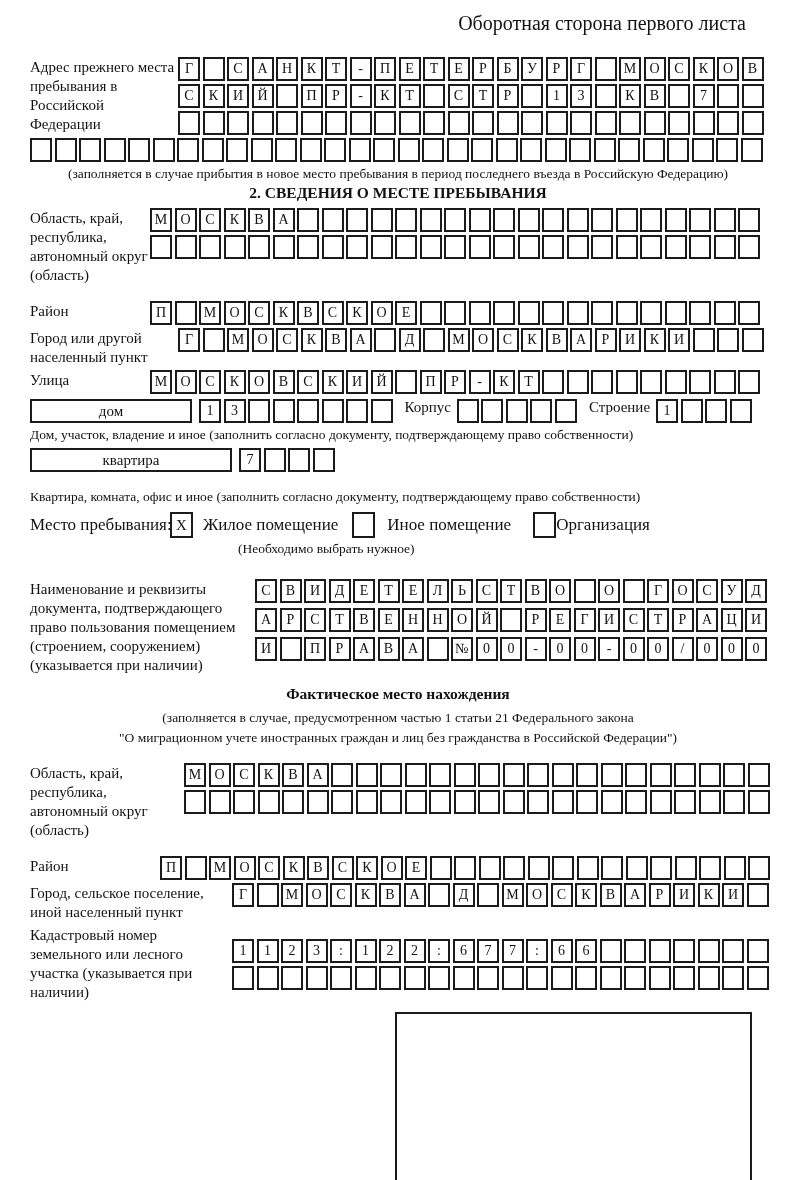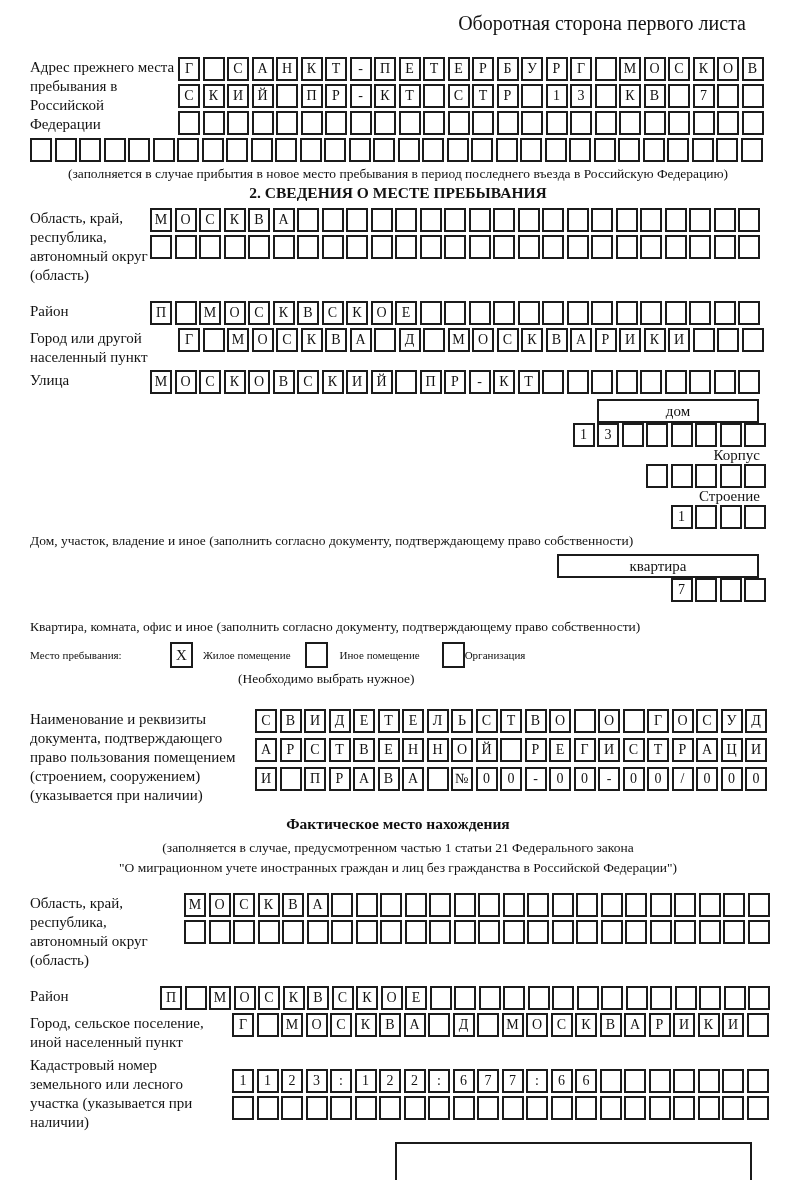--- a/index.html
+++ b/index.html
@@ -14,27 +14,27 @@
   .cellrows{display:flex;flex-direction:column;row-gap:3px;}
   .cells{display:flex;column-gap:2.5px;flex-shrink:0;}
   .cell{box-sizing:border-box;width:22px;height:24px;border:2px solid #1b1b1b;
         display:flex;align-items:center;justify-content:center;
         font-size:14px;line-height:1;flex-shrink:0;}
   .fullrow{margin-top:3px;}
   .note{font-size:13.5px;line-height:17px;}
   .center{text-align:center;}
   .sec-title{text-align:center;font-weight:bold;font-size:15.5px;margin:2px 0 6px 0;}
   .mt3{margin-top:3px;} .mt4{margin-top:16px;} .mt6{margin-top:22px;}
-  .inline-row{display:flex;align-items:flex-end;margin-top:5px;flex-direction:column;}
+  .inline-row{display:flex;align-items:flex-start;margin-top:5px;}
   .namebox{box-sizing:border-box;height:24px;border:2px solid #1b1b1b;
            display:flex;align-items:center;justify-content:center;font-size:15px;flex-shrink:0;}
   .nb160{width:162px;margin-right:7px;} .nb200{width:202px;margin-right:7px;}
   .inline-label{font-size:15px;margin:0 6px 0 12px;white-space:nowrap;}
   .stay-row{display:flex;align-items:center;margin-top:7px;}
-  .stay-row .txt{font-size:11px;white-space:nowrap;}
+  .stay-row .txt{font-size:17px;white-space:nowrap;}
   .checkbox{box-sizing:border-box;width:23px;height:26px;border:2px solid #1b1b1b;
             display:flex;align-items:center;justify-content:center;font-size:15px;flex-shrink:0;}
   .stamp-box{box-sizing:border-box;margin:10px 0 4px 365px;width:357px;height:173px;
              border:2px solid #1b1b1b;}
   .stamp-note{margin-left:322px;width:444px;text-align:center;font-size:14.5px;line-height:19px;}
   .doc-note1{text-align:center;font-size:13.5px;line-height:18px;margin-top:2px;}
 </style>
 </head>
 <body>
 

